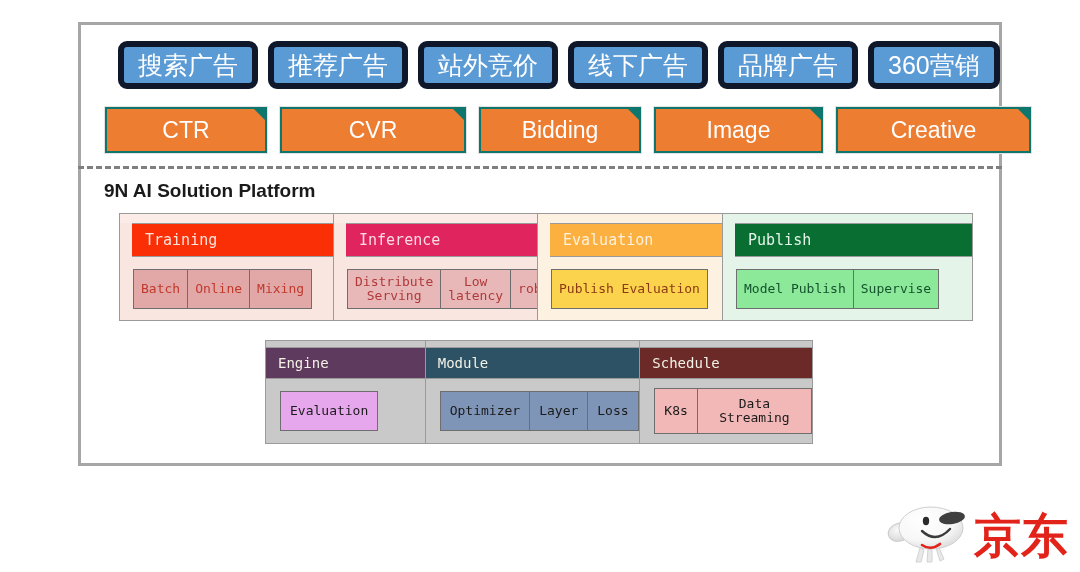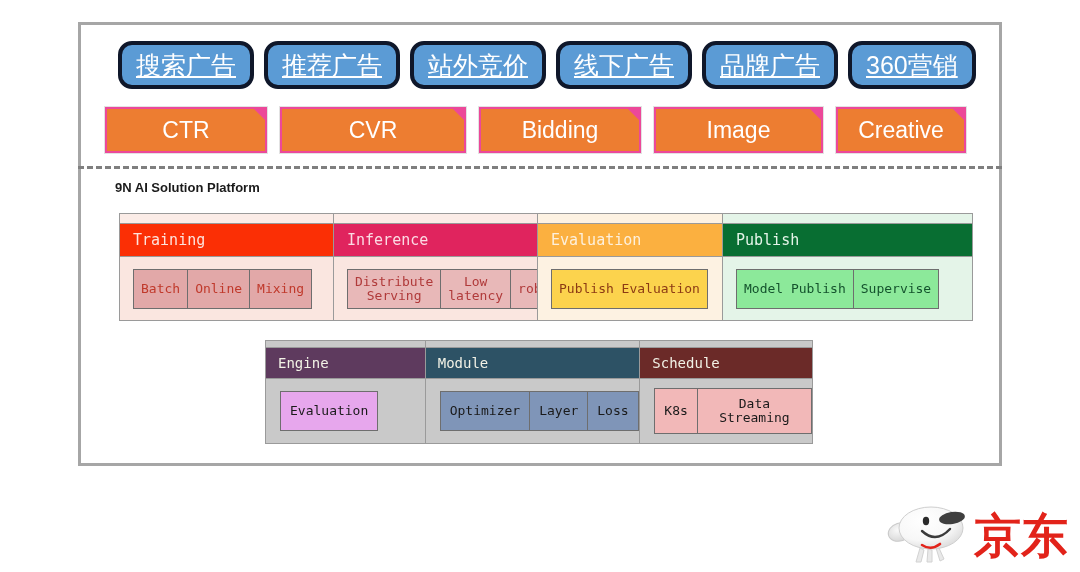--- a/index.html
+++ b/index.html
@@ -32,49 +32,48 @@
     position: absolute;
     left: 118px;
     top: 41px;
     height: 48px;
     display: flex;
     align-items: center;
     gap: 10px;
   }
   .tab-chip {
     background: #5b9bd5;
-    border: 4px solid #0f172a;
-    border-radius: 14px;
+    border: 6px solid #0f172a;
+    border-radius: 9px;
     color: #ffffff;
     font-size: 25px;
     line-height: 1;
     height: 48px;
     box-sizing: border-box;
     display: flex;
     align-items: center;
     justify-content: center;
     padding: 0 14px;
     white-space: nowrap;
     letter-spacing: 0px;
-    text-decoration: underline;
   }
 
   
   #banners-row {
     position: absolute;
     left: 104px;
     top: 106px;
     height: 48px;
     display: flex;
     align-items: center;
     gap: 11px;
   }
   .banner-chip {
     position: relative;
-    background: #ec4899;
+    background: #0f766e;
     padding: 3px;
     box-sizing: border-box;
     height: 48px;
     box-shadow: 0 0 0 1px #e2e2e2 inset;
   }
   .banner-inner {
     background: #ed7d31;
     color: #ffffff;
     font-size: 23px;
     height: 42px;
@@ -93,23 +92,23 @@
     position: absolute;
     left: 78px;
     top: 166px;
     width: 924px;
     border-top: 3px dashed #7f7f7f;
   }
 
   
   #platform-title {
     position: absolute;
-    left: 115px;
+    left: 104px;
     top: 180px;
-    font-size: 13px;
+    font-size: 19px;
     font-weight: bold;
     color: #1a1a1a;
     letter-spacing: 0px;
     white-space: nowrap;
   }
 
   
   #pipeline-row {
     position: absolute;
     left: 119px;
@@ -136,20 +135,21 @@
     height: 34px;
     flex: 0 0 34px;
     display: flex;
     align-items: center;
     padding-left: 13px;
     font-family: "DejaVu Sans Mono", monospace;
     font-size: 15px;
     box-sizing: border-box;
     border-top: 1px solid #9a9a9a;
     border-bottom: 1px solid #9a9a9a;
+    margin-left: 12px;
   }
   .pipe-body {
     flex: 1 1 auto;
     display: flex;
     align-items: center;
     padding-left: 13px;
     box-sizing: border-box;
   }
   .chip-group {
     display: flex;
@@ -249,21 +249,21 @@
     </div>
     <div class="banner-chip" style="width: 188px;">
       <div class="banner-inner">CVR</div>
     </div>
     <div class="banner-chip" style="width: 164px;">
       <div class="banner-inner">Bidding</div>
     </div>
     <div class="banner-chip" style="width: 171px;">
       <div class="banner-inner">Image</div>
     </div>
-    <div class="banner-chip" style="width: 132px;">
+    <div class="banner-chip" style="width: 197px;">
       <div class="banner-inner">Creative</div>
     </div>
   </div>
 
 <div id="dashed-divider"></div>
 
 <div id="platform-title">9N AI Solution Platform</div>
 
 <div id="pipeline-row">
     <div class="pipe-col" style="width: 214px; background: rgb(250, 230, 224);">

